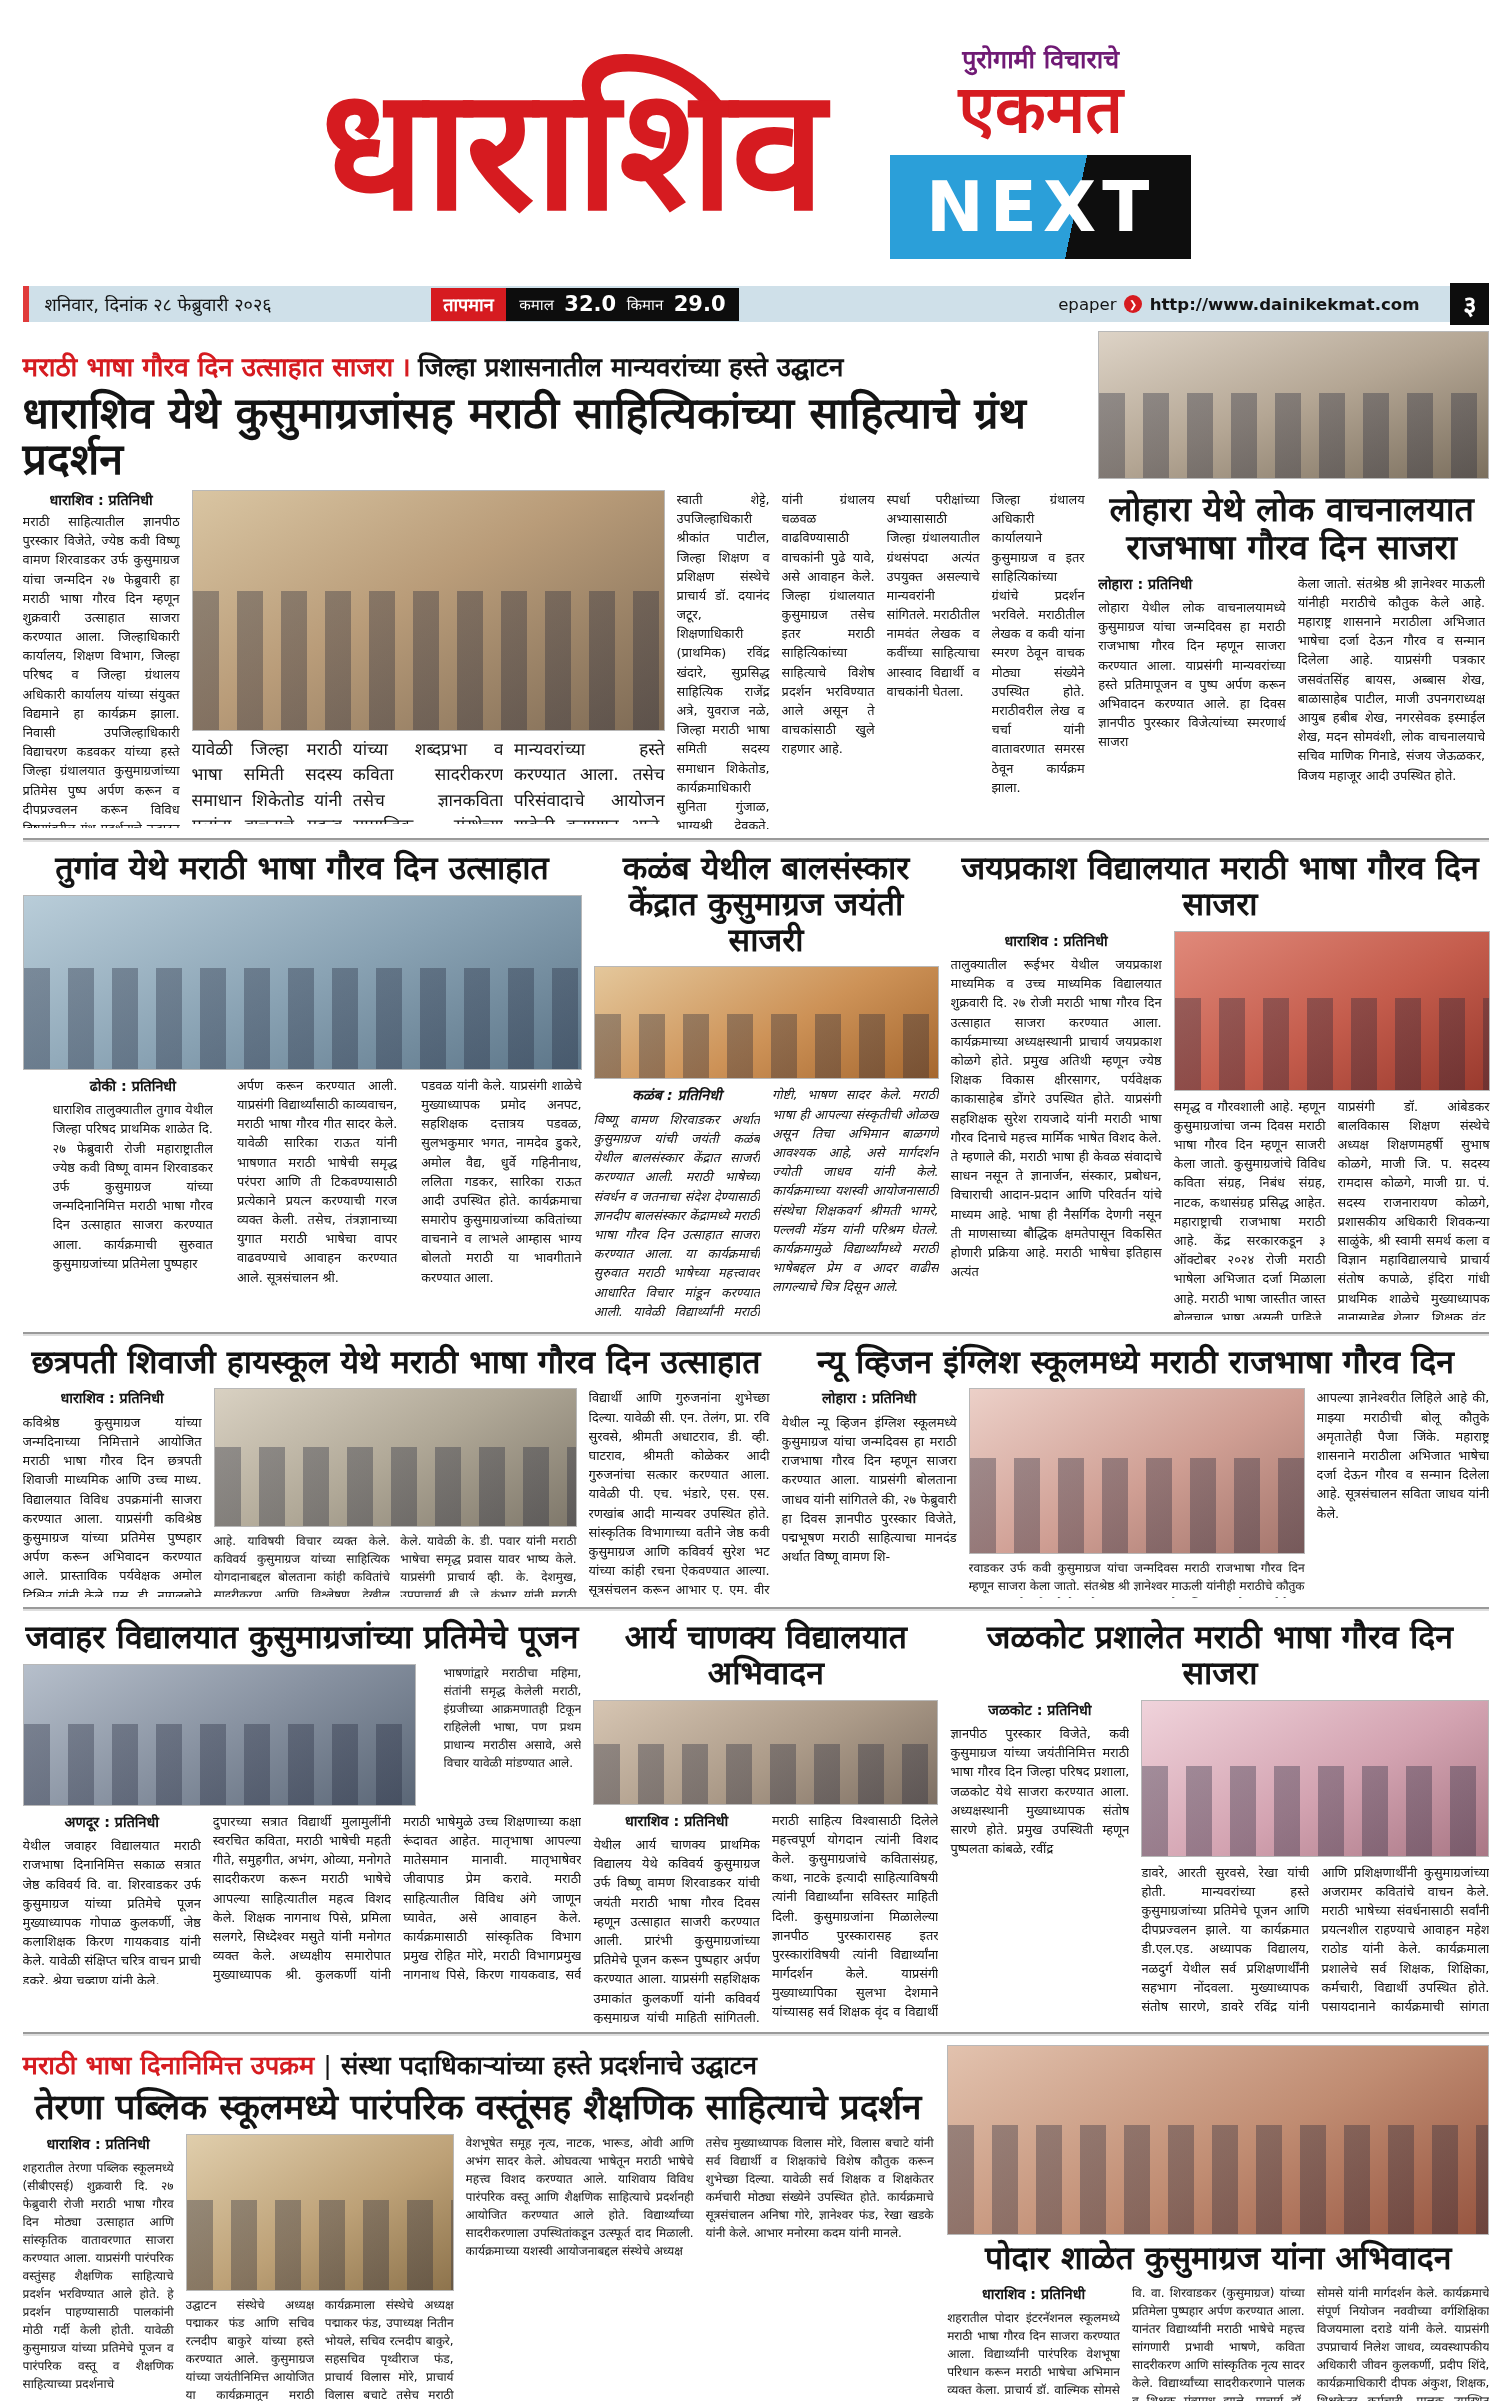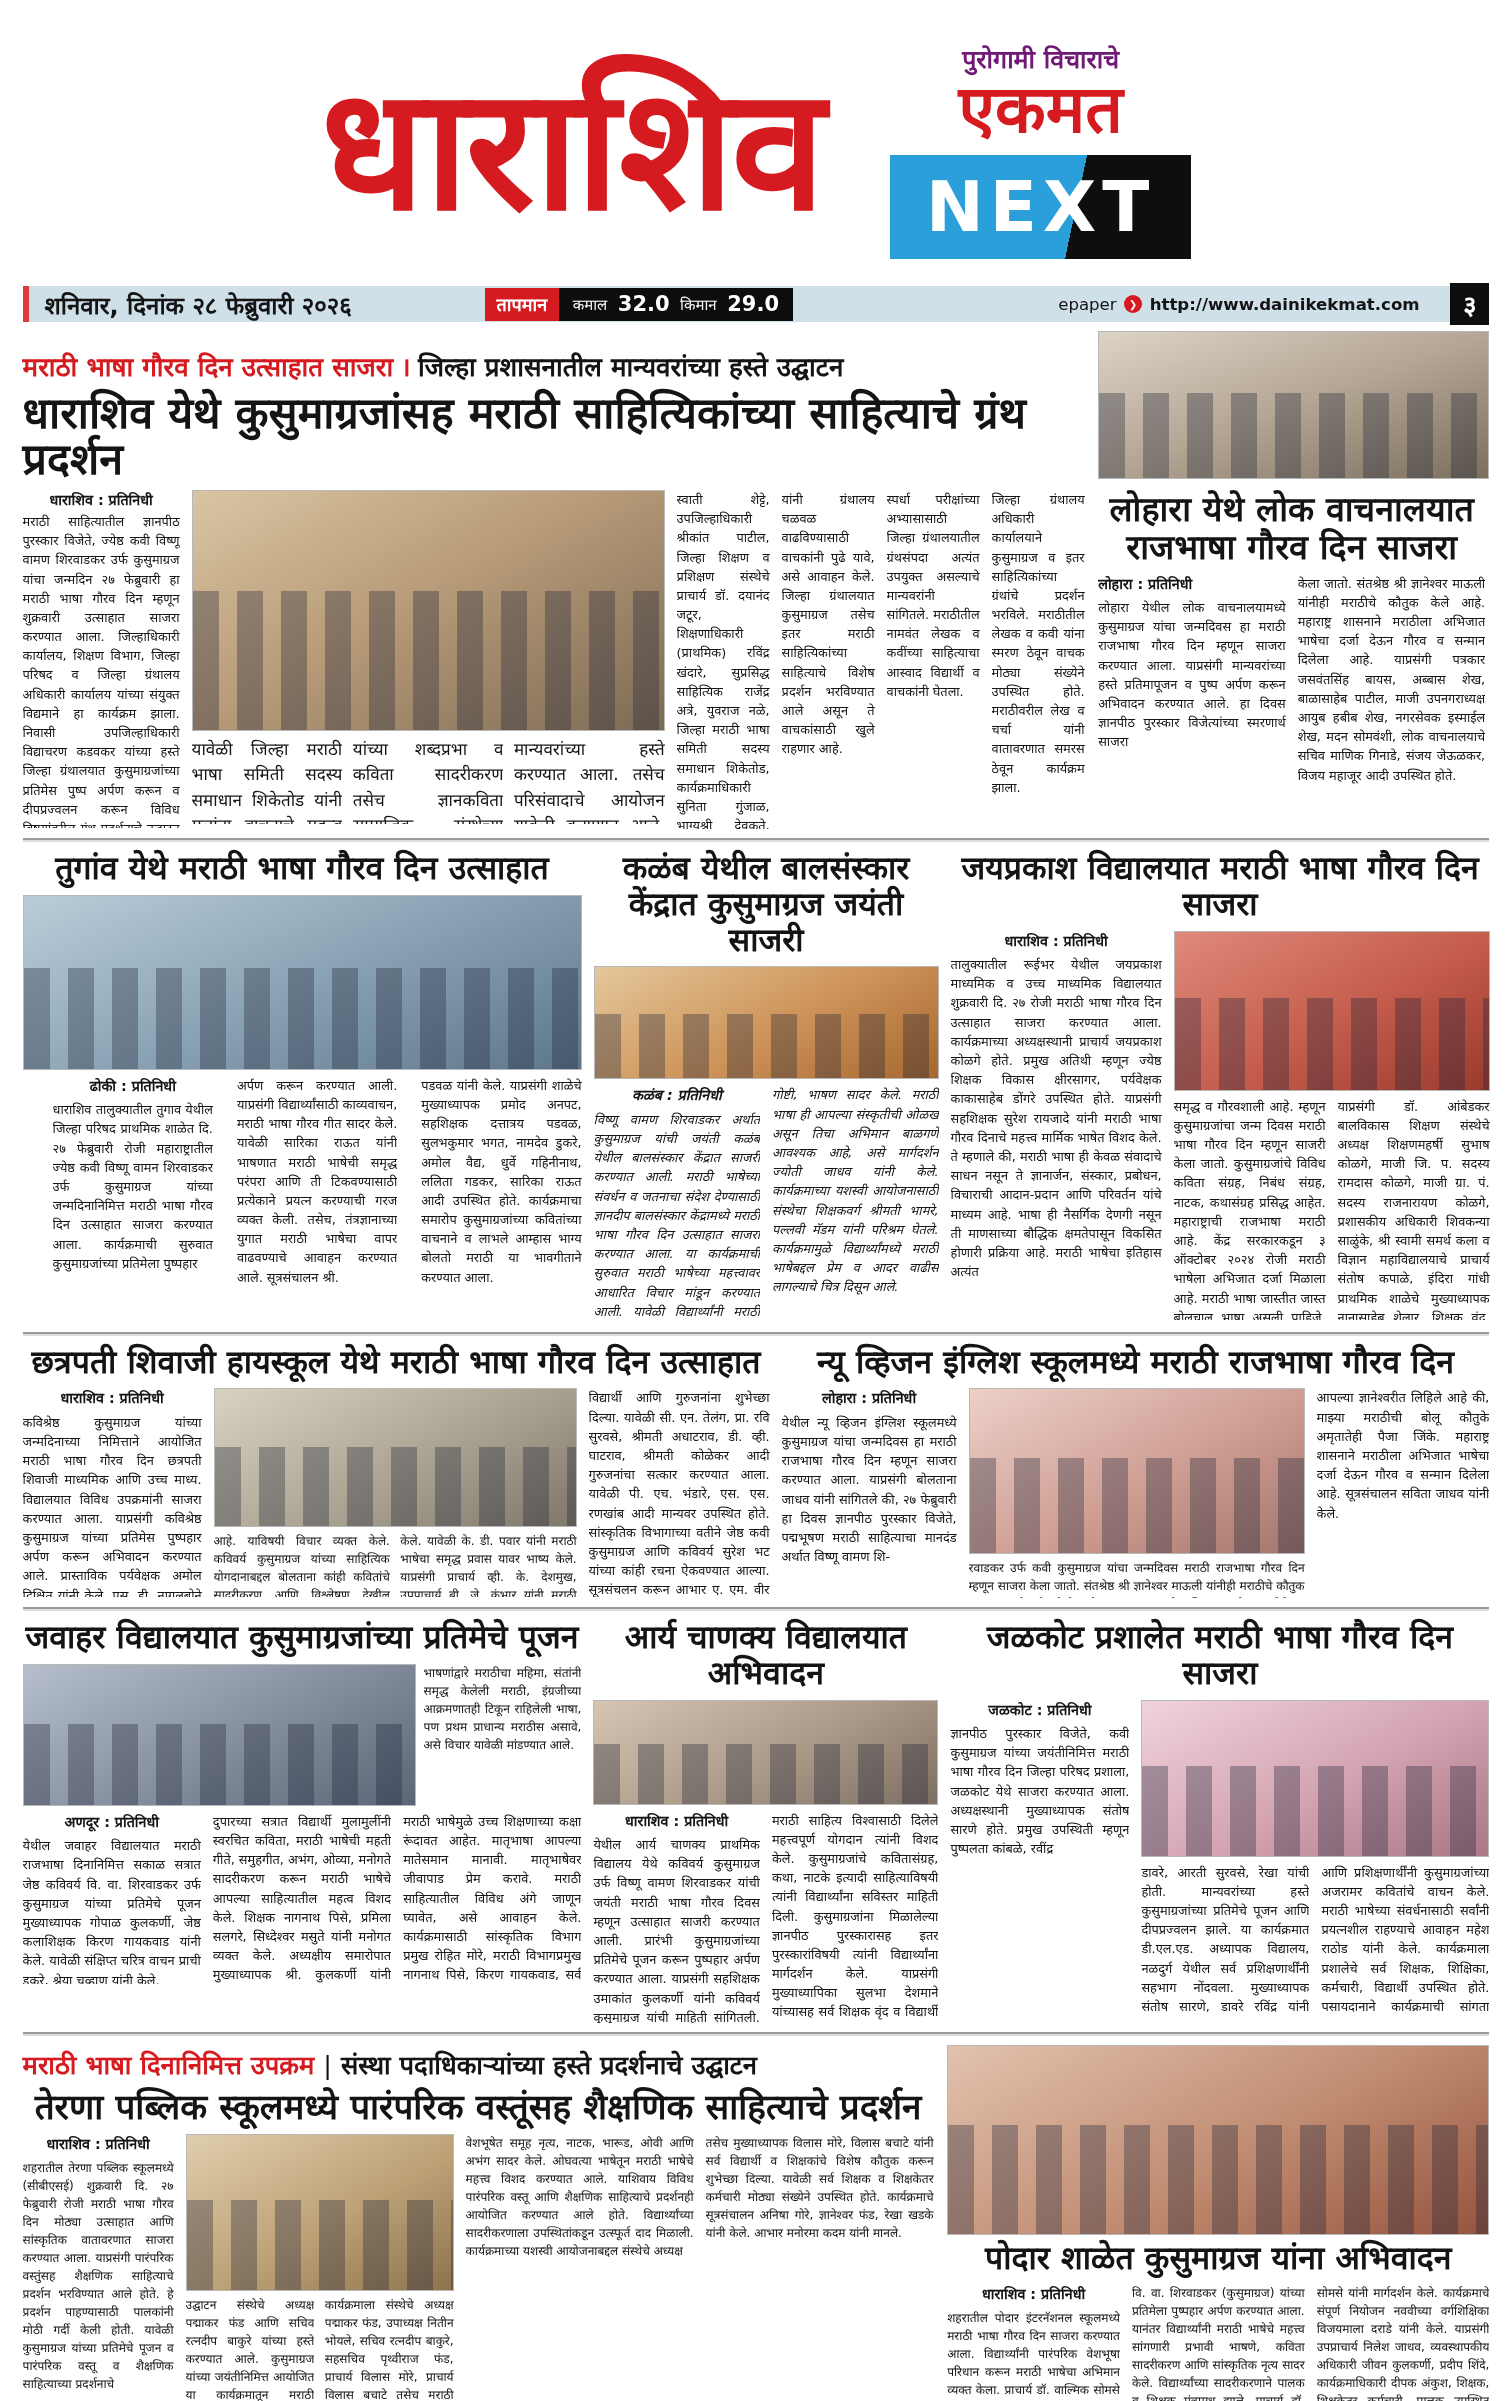--- a/index.html
+++ b/index.html
@@ -13,21 +13,21 @@
   .m-tagline { color:#701a75; font-weight:bold; font-size:25px; }
   .m-brand { color:#d61b20; font-weight:bold; font-size:66px; line-height:1.05; }
   .next-logo { width:301px; height:104px; margin-top:10.5px;
     background:linear-gradient(102deg,#2b9fd9 0 61%,#0e0e0e 61% 100%);
     display:flex; align-items:center; justify-content:center; }
   .next-logo span { color:#fff; font-weight:bold; font-size:69px; letter-spacing:6px; }
 
   
   .datebar { height:36px; background:#cfe0e9; display:flex; align-items:center; position:relative; }
   .db-accent { width:6.8px; height:100%; background:#e03b3b; margin-right:15px; flex:none; }
-  .db-date { font-size:24px; font-weight:bold; flex:none; }
+  .db-date { font-size:18px; font-weight:normal; flex:none; }
   .db-center { display:flex; align-items:center; margin-left:auto; margin-right:auto; }
   .chip-red { background:#d61b20; color:#fff; font-weight:bold; font-size:18px; padding:4.5px 12px; }
   .chip-black { background:#0d0d0d; color:#fff; font-size:15px; padding:4.5px 13.6px; display:flex; align-items:center; gap:10.5px; }
   .chip-black b { font-size:21px; }
   .db-right { display:flex; align-items:center; gap:7.5px; margin-left:auto; flex:none; }
   .db-epaper { font-size:16.6px; }
   .epaper-ic { width:18px; height:18px; border-radius:50%; background:#d61b20; color:#fff; display:inline-flex; align-items:center; justify-content:center; font-size:9.8px; }
   .db-url { font-size:16.6px; font-weight:bold; }
   .db-teal { width:5.3px; height:100%; background:#2e7f8f; margin-left:10.5px; }
   .db-page { width:39px; height:42px; background:#0d0d0d; color:#fff; font-size:25.6px; font-weight:bold;
@@ -106,21 +106,21 @@
 
   .art-nv { flex:1; }
   .nv-body { display:flex; gap:12px; }
   .nv-c1 { width:175px; height:209px; }
   .nv-mid { width:336px; }
   .ph-nv { width:336px; height:166px; }
   .nv-under { height:39px; margin-top:4.5px; font-size:12px; }
   .nv-c3 { flex:1; height:209px; }
 
   .art-jaw { width:559px; }
-  .jaw-top { display:flex; gap:8px; }
+  .jaw-top { display:flex; gap:28px; }
   .ph-jaw { width:393px; height:142px; }
   .jaw-side { flex:1; height:142px; font-size:12px; }
   .jaw-cols { display:flex; gap:12px; height:172px; margin-top:6px; }
   .jaw-cols .col { flex:1; }
 
   .art-arya { width:345px; }
   .ph-arya { width:345px; height:105px; margin-bottom:6px; }
   .arya-cols { display:flex; gap:12px; height:212px; }
   .arya-cols .col { flex:1; }
 

